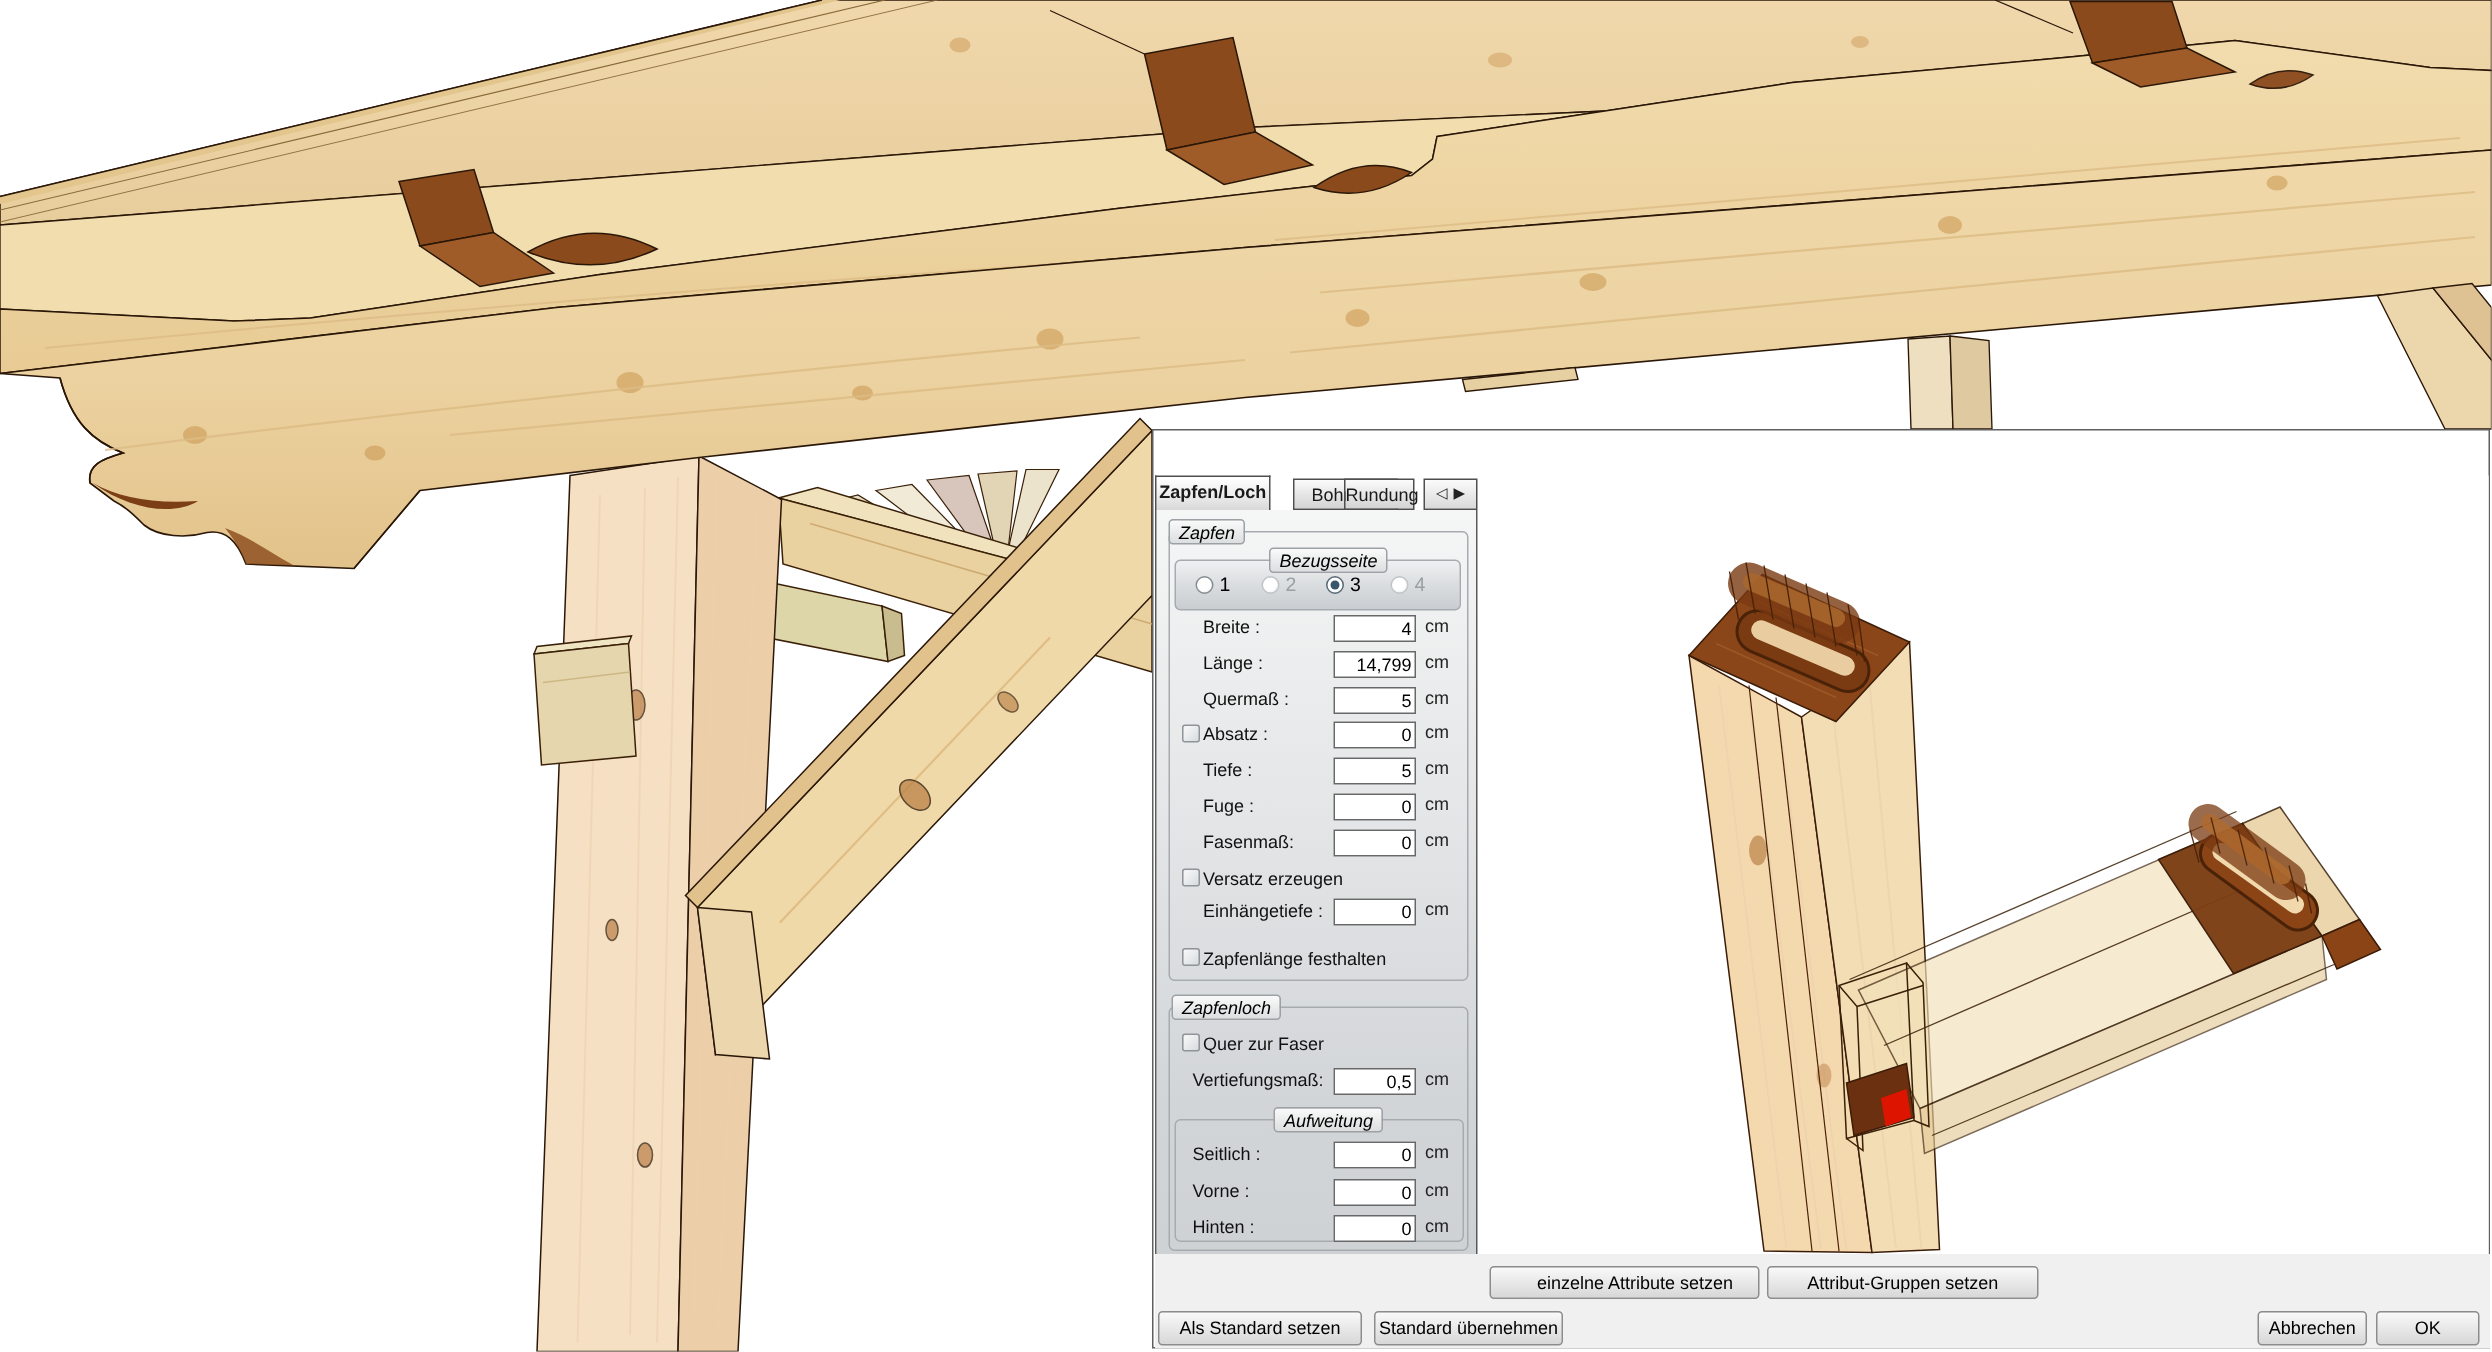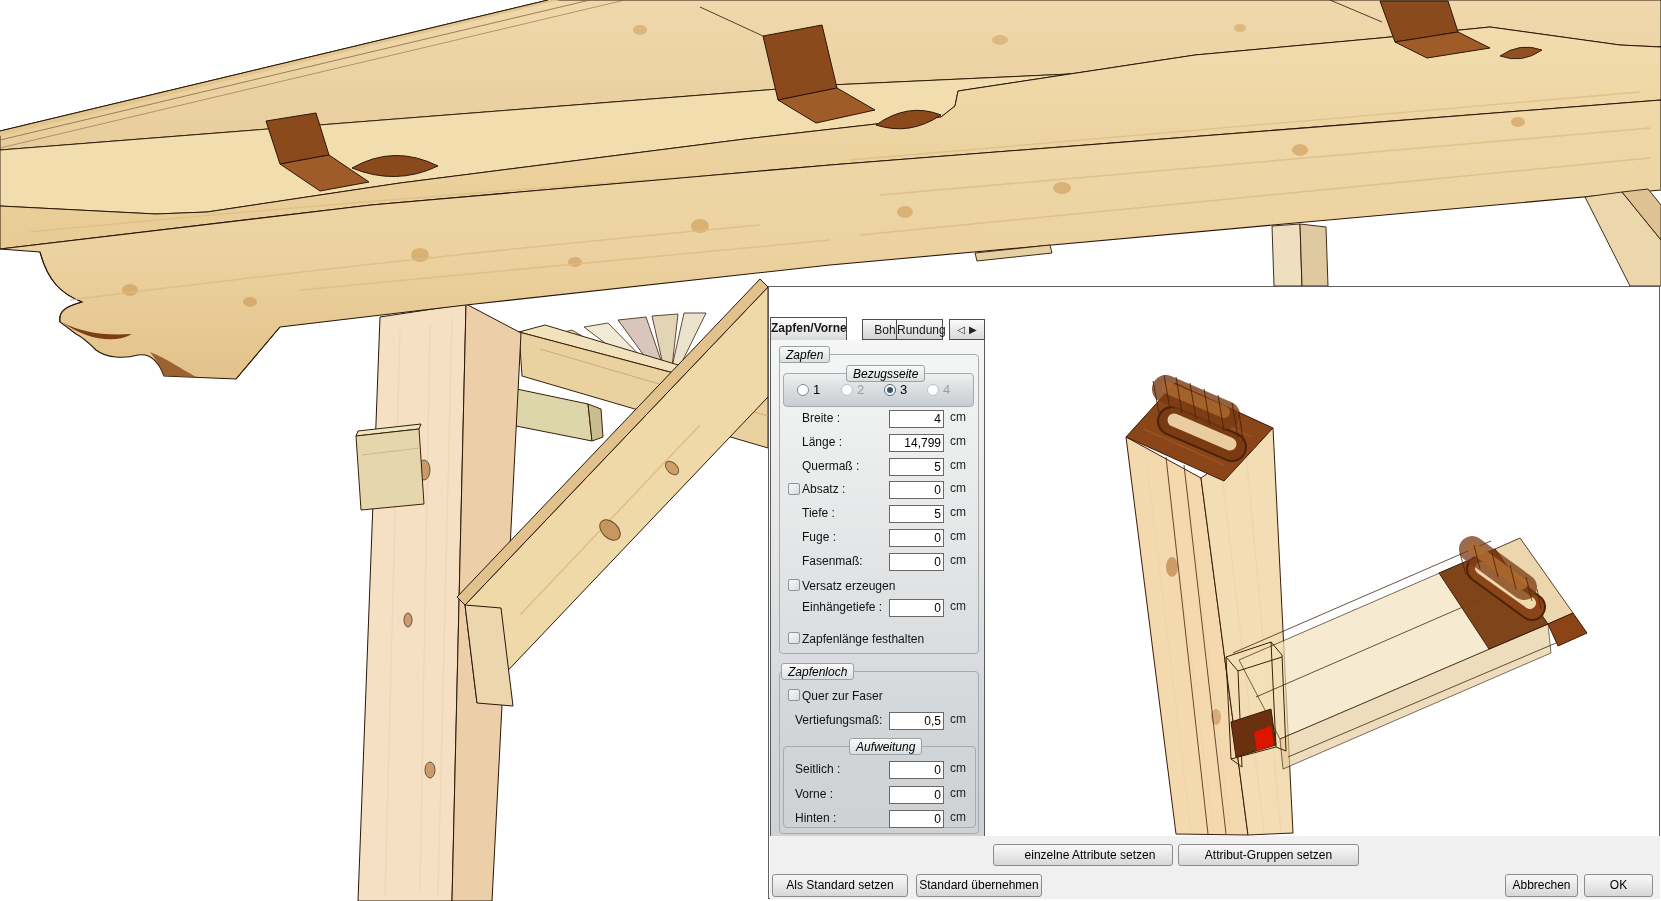--- a/index.html
+++ b/index.html
@@ -210,21 +210,21 @@
     <polygon points="1300,224 1326,227 1328,286 1302,286" fill="#dfc9a0"></polygon>
     <polygon points="1585,197 1622,192 1661,240 1661,286 1630,286" fill="#ecd7ac"></polygon>
     <polygon points="1622,192 1648,189 1661,205 1661,240" fill="#dec293"></polygon>
     <polygon points="975,253 1050,245 1052,253 977,261" fill="#e6d0a2"></polygon>
   </g>
 </svg>
 
 <div id="dialog">
 
   <div id="tabstrip">
-    <span class="tab active" style="left:0;width:77px;">Zapfen/Vorne</span>
+    <span class="tab active" style="left:0;width:77px;">Zapfen/Loch</span>
     <span class="tab" style="left:92px;width:70px;">Bohrung</span>
     <span class="tab" style="left:126px;width:47px;">Rundung</span>
     <span id="tab-arrows"><span>◁</span><span>▶</span></span>
   </div>
 
   <div id="panel">
 
     <span class="grouplabel" style="left:8px;top:6px;">Zapfen</span>
     <div class="groupbox" style="left:8px;top:14px;width:200px;height:300px;"></div>
     <span class="grouplabel" style="left:75px;top:25px;">Bezugsseite</span>

